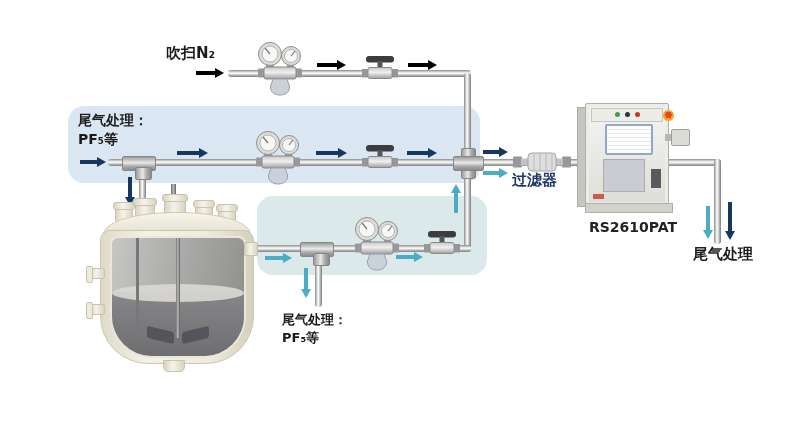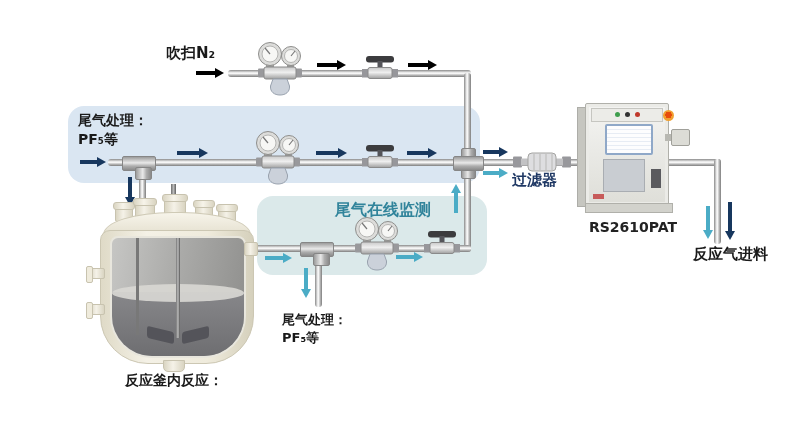--- a/index.html
+++ b/index.html
@@ -297,21 +297,19 @@
     <div class="cb an-stem"></div>
     <div class="cb an-hmi"></div>
     <div class="cb an-estop"></div>
     <div class="cb an-sidebox"></div>
     <div class="cb an-logo"></div>
   </div>
 
   <div class="lbl" style="left:166px;top:44px;font-size:15px;font-weight:600;">吹扫N₂</div>
   <div class="lbl" style="left:78px;top:112px;font-size:14px;font-weight:600;">尾气处理：</div>
   <div class="lbl" style="left:78px;top:131px;font-size:14px;font-weight:600;">PF₅等</div>
-  <div class="lbl tealtxt" style="left:335px;top:200px;font-size:16px;">尾气在线监测</div>
   <div class="lbl navytxt" style="left:512px;top:171px;font-size:15px;text-align:center;">过滤器</div>
   <div class="lbl" style="left:589px;top:219px;font-size:14px;font-weight:bold;color:#222;">RS2610PAT</div>
-  <div class="lbl" style="left:693px;top:245px;font-size:15px;font-weight:600;">反应气进料</div>
+  <div class="lbl" style="left:693px;top:245px;font-size:15px;font-weight:600;">尾气处理</div>
   <div class="lbl" style="left:282px;top:311px;font-size:13px;font-weight:600;">尾气处理：</div>
   <div class="lbl" style="left:282px;top:329px;font-size:13px;font-weight:600;">PF₅等</div>
-  <div class="lbl" style="left:125px;top:372px;font-size:14px;font-weight:600;">反应釜内反应：</div>
 
 </div>
 
 </body></html>

